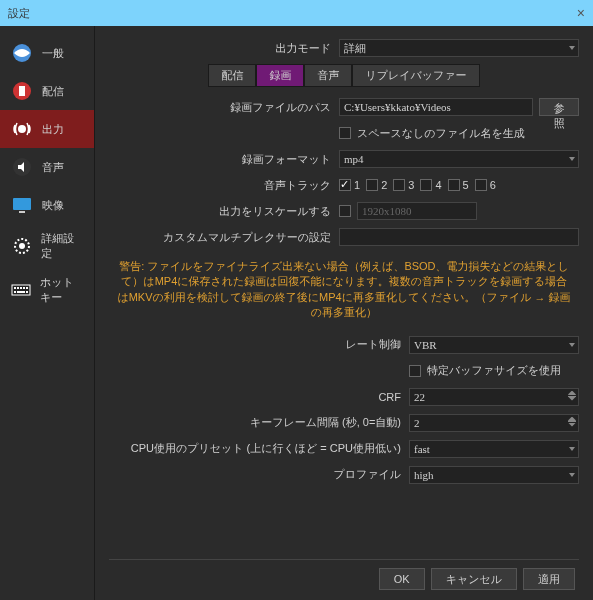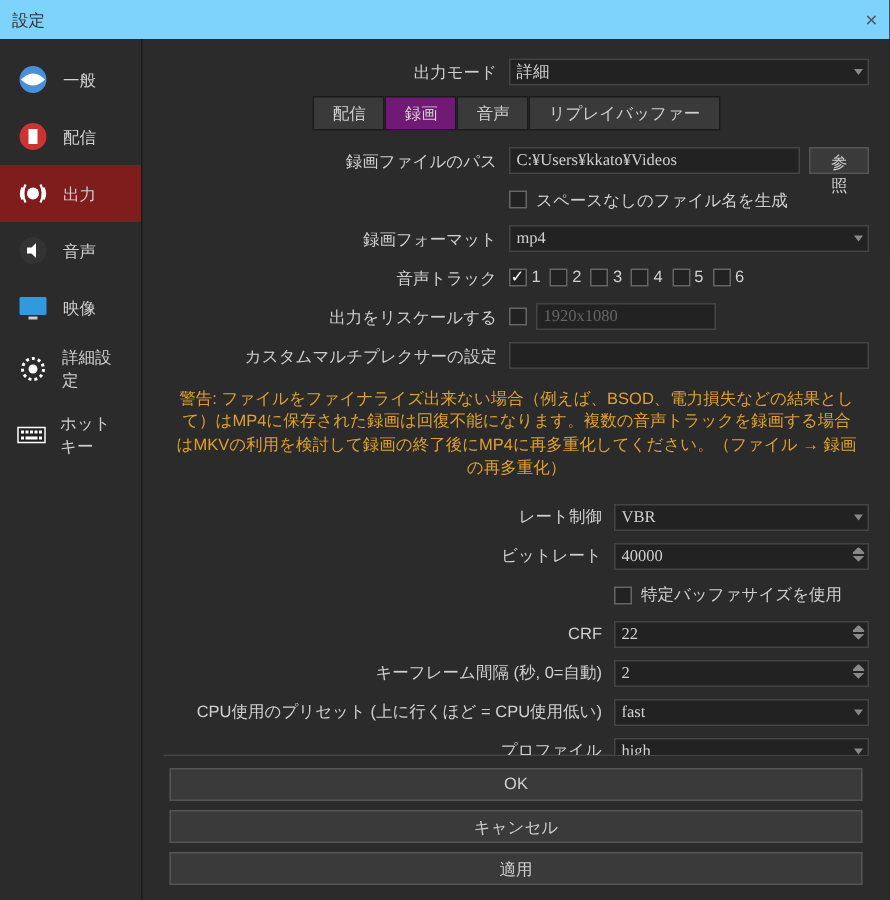--- a/index.html
+++ b/index.html
@@ -22,21 +22,21 @@
 select, input[type=text] { background: #222; border: 1px solid #444; color: #d0d0d0; font-size: 11px; height: 18px; padding: 0 4px; width: 100%; font-family: Liberation Serif, serif; }
 select { appearance: none; }
 .select-wrap { position: relative; width: 100%; }
 .select-wrap::after { content: ""; position: absolute; right: 4px; top: 7px; border-left: 3px solid transparent; border-right: 3px solid transparent; border-top: 4px solid #888; pointer-events: none; }
 .btn { background: #3a3a3a; border: 1px solid #555; color: #d0d0d0; padding: 2px 10px; cursor: pointer; font-size: 11px; height: 18px; }
 .chk { width: 12px; height: 12px; border: 1px solid #666; background: #222; display: inline-block; cursor: pointer; position: relative; }
 .chk.checked::after { content: "✓"; position: absolute; top: -2px; left: 0; font-size: 11px; color: #fff; }
 .track-group { display: flex; gap: 10px; align-items: center; }
 .track { display: flex; align-items: center; gap: 3px; }
 .warning { color: #e0a030; font-size: 11px; text-align: center; line-height: 1.4; padding: 4px 8px; margin: 8px 0 10px 0; }
-.footer { display: flex; justify-content: flex-end; gap: 6px; padding: 8px 4px 0 4px; border-top: 1px solid #444; flex-direction: column; }
+.footer { display: flex; justify-content: flex-end; gap: 6px; padding: 8px 4px 0 4px; border-top: 1px solid #444; }
 .footer .btn { padding: 3px 14px; height: 22px; }
 input[disabled] { color: #666; }
 .spin-wrap { position:relative; width:100%; }
 .spin-wrap::after { content:""; position:absolute; right:3px; top:3px; width:8px; height:10px; background: linear-gradient(#888 0 45%, transparent 45% 55%, #888 55% 100%); clip-path: polygon(0 40%, 50% 0, 100% 40%, 100% 60%, 50% 100%, 0 60%); }
 </style>
 </head>
 <body>
 
 <div class="titlebar">
   <span>設定</span>
@@ -199,26 +199,20 @@
 
     <div class="warning">警告: ファイルをファイナライズ出来ない場合（例えば、BSOD、電力損失などの結果として）はMP4に保存された録画は回復不能になります。複数の音声トラックを録画する場合はMKVの利用を検討して録画の終了後にMP4に再多重化してください。（ファイル → 録画の再多重化）</div>
 
     <div class="row">
       <div class="lbl" style="width:300px">レート制御</div>
       <div class="ctrl">
             <div class="select-wrap"><select><option>VBR</option></select></div>
           </div>
     </div>
     <div class="row">
-      <div class="lbl" style="width:300px">ビットレート</div>
-      <div class="ctrl">
-            <div class="spin-wrap"><input type="text" value="40000" style=""></div>
-          </div>
-    </div>
-    <div class="row">
       <div class="lbl" style="width:300px"></div>
       <div class="ctrl">
             <span class="chk"></span>
             <span>特定バッファサイズを使用</span>
           </div>
     </div>
     <div class="row">
       <div class="lbl" style="width:300px">CRF</div>
       <div class="ctrl">
             <div class="spin-wrap"><input type="text" value="22" style=""></div>

